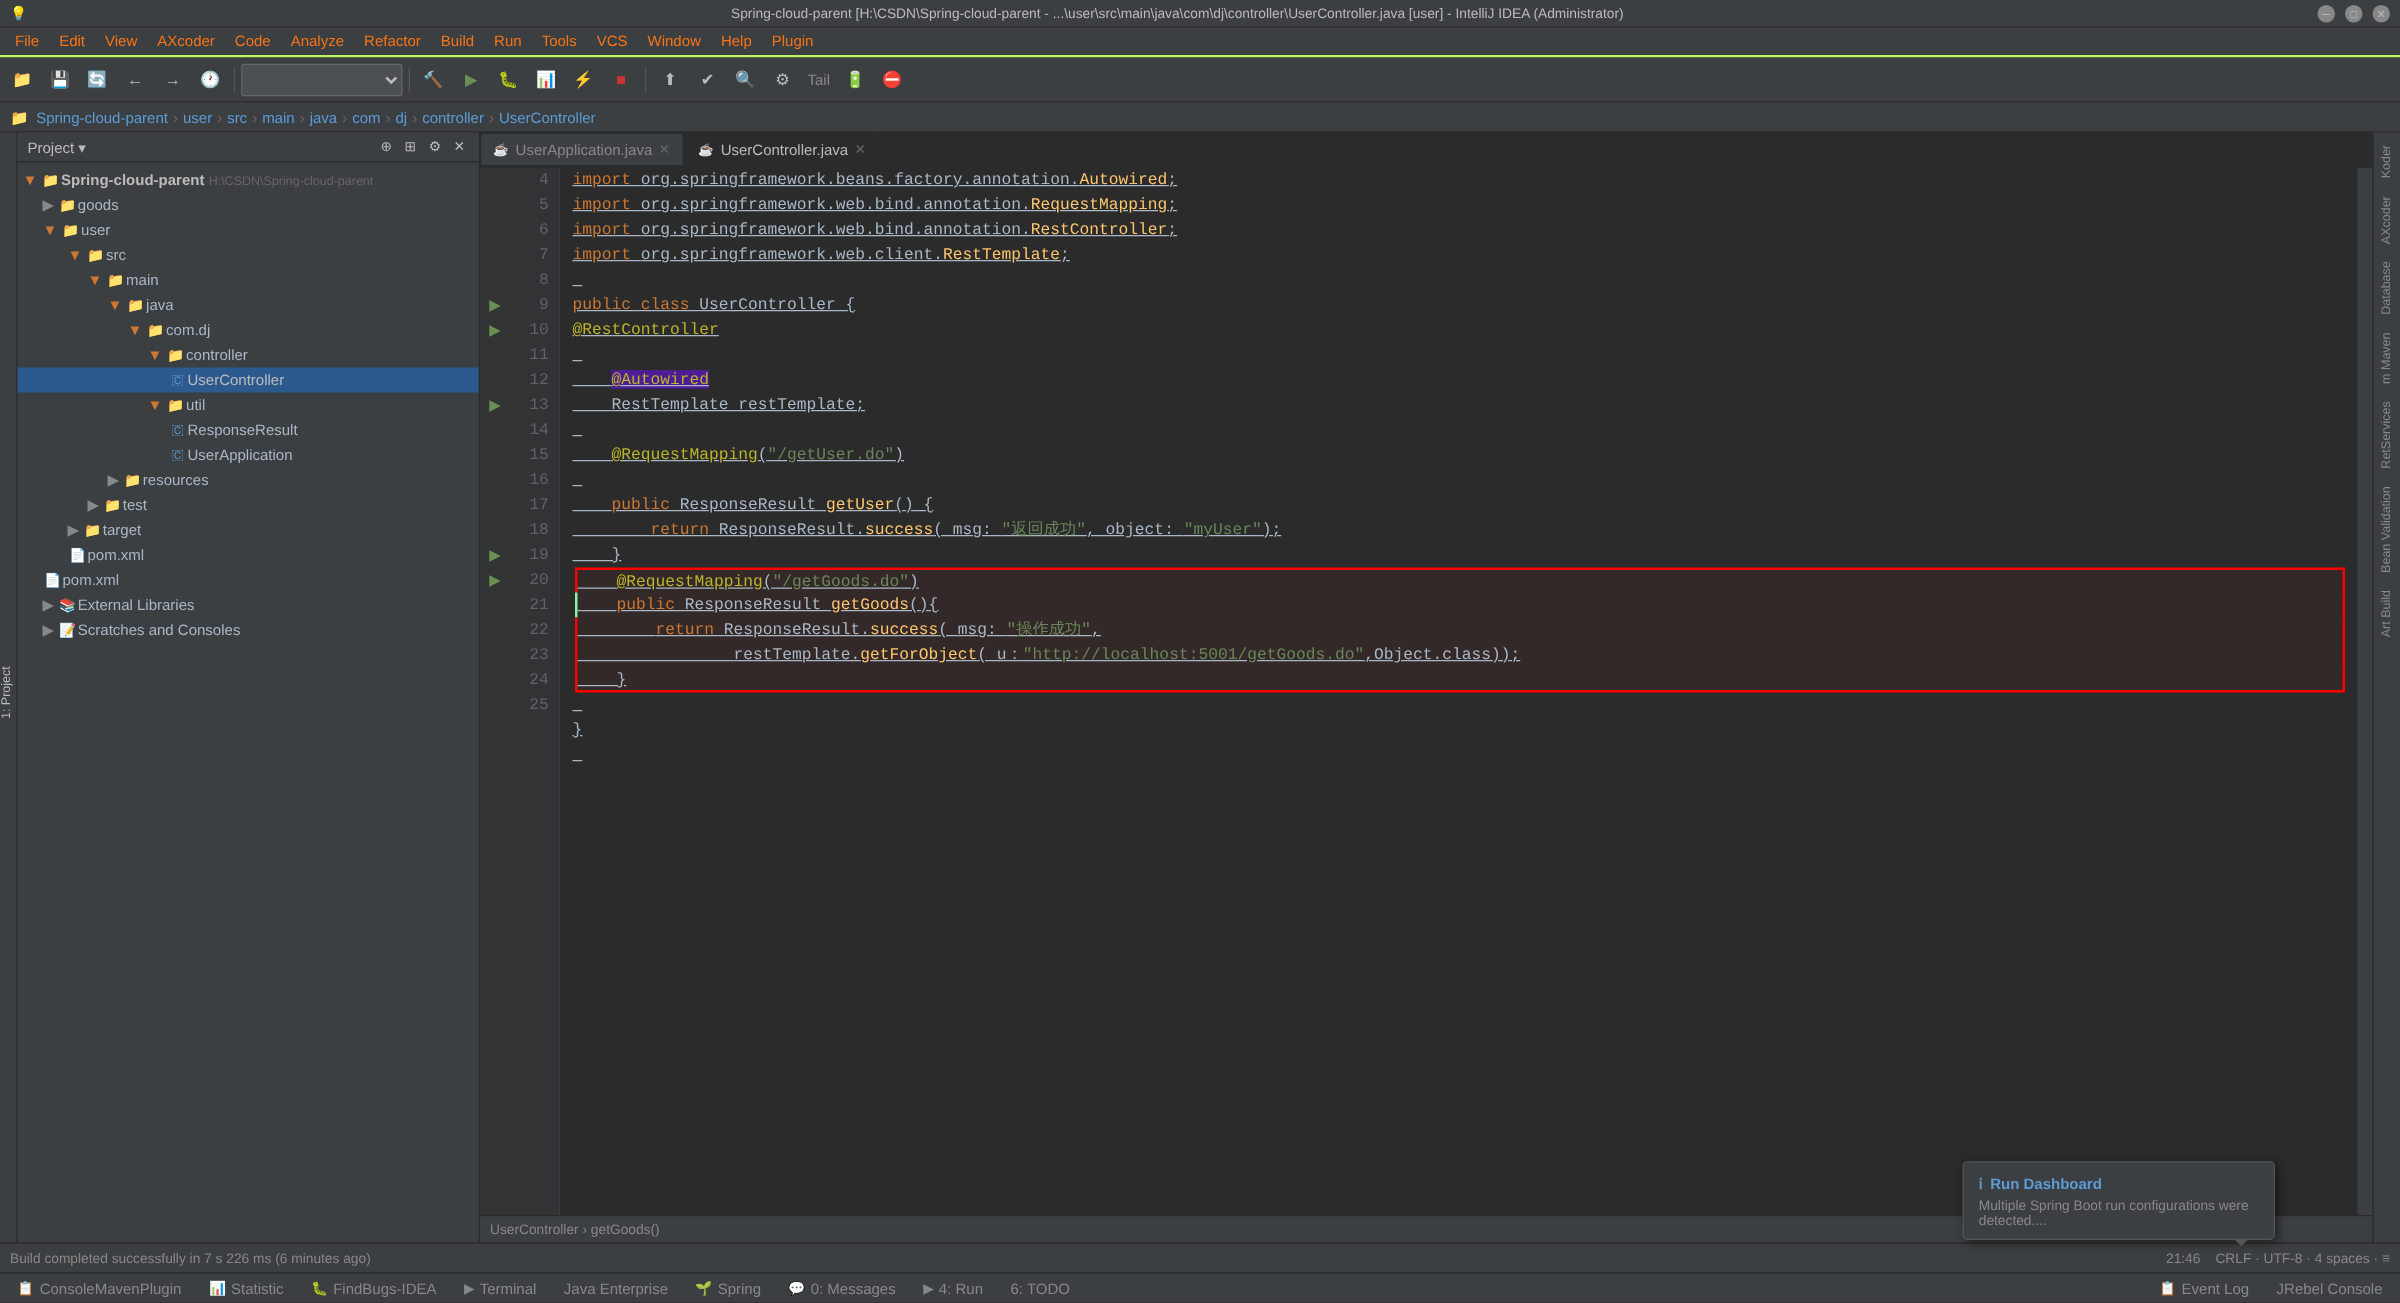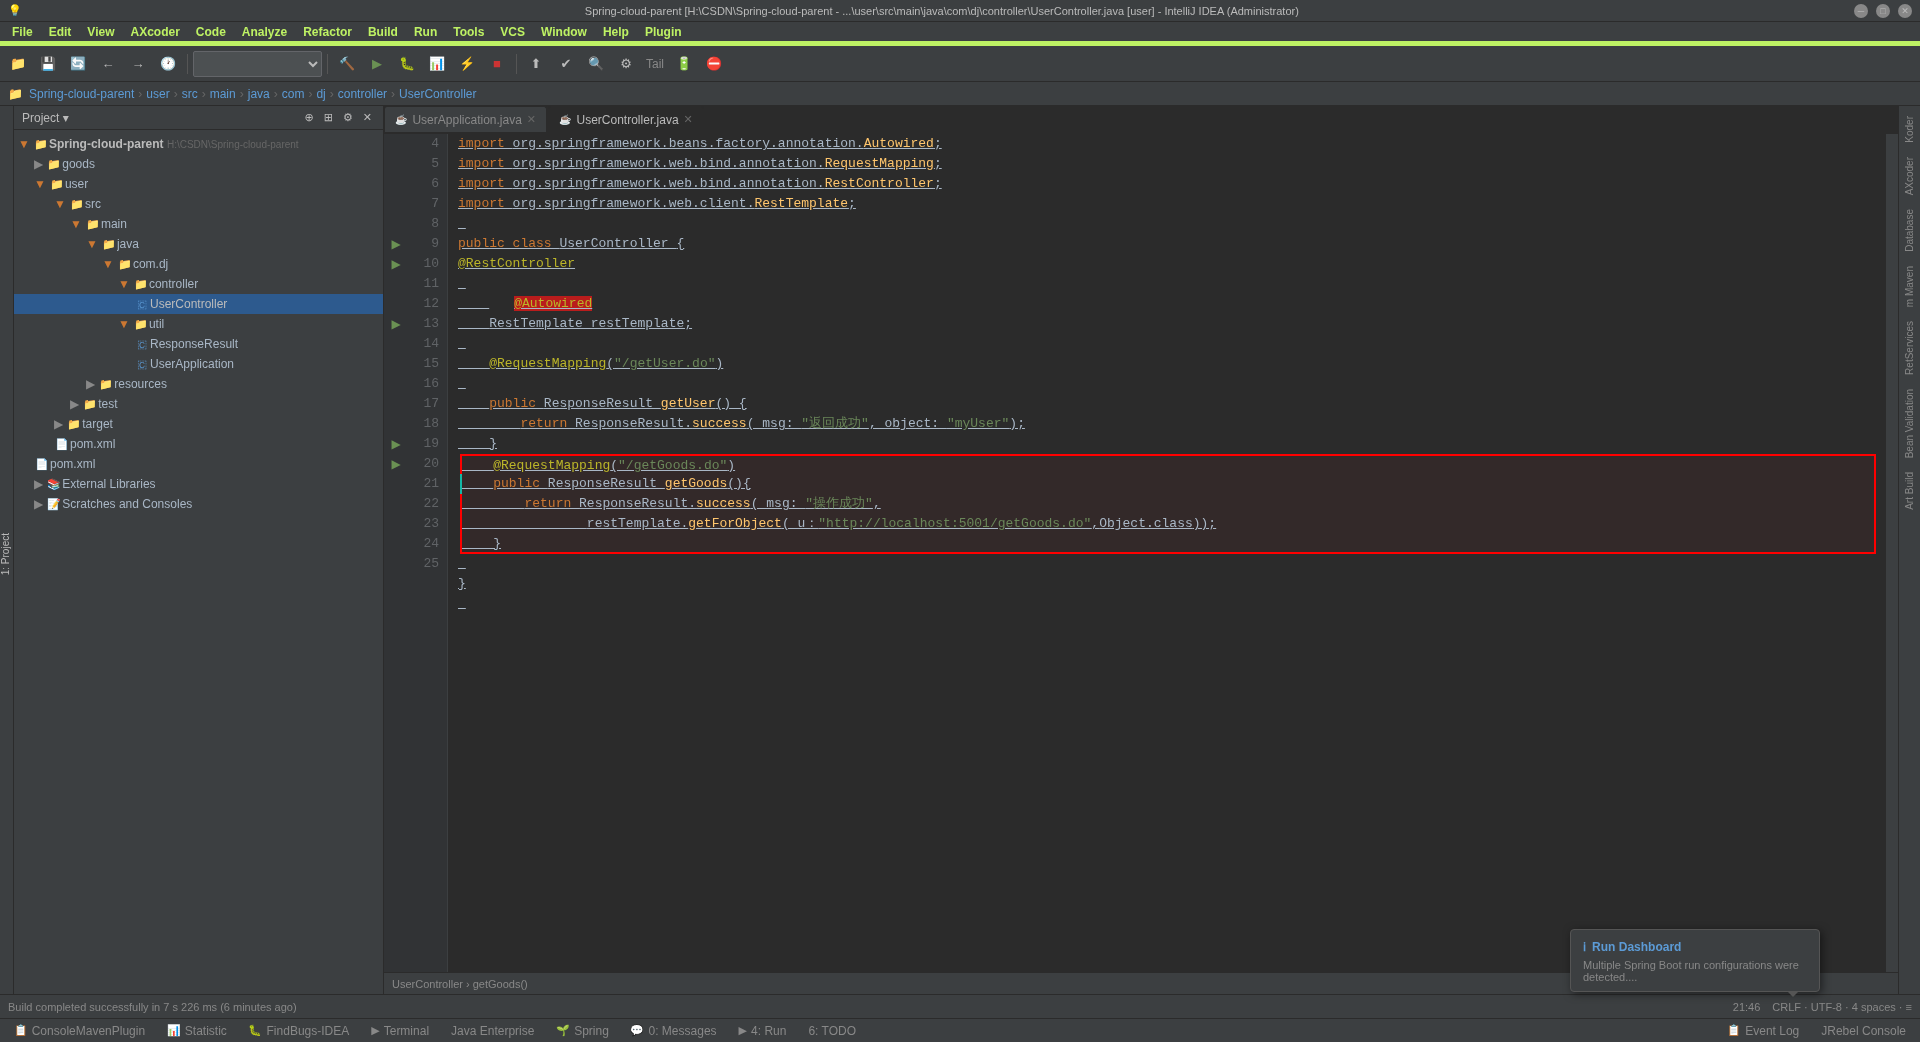--- a/index.html
+++ b/index.html
@@ -13,21 +13,21 @@
     #title-bar .title-text { flex: 1; text-align: center; }
     #title-bar .win-controls { display: flex; gap: 8px; }
     #title-bar .win-btn { width: 14px; height: 14px; border-radius: 50%; display: flex; align-items: center; justify-content: center; font-size: 9px; cursor: pointer; }
     #title-bar .win-minimize { background: #888; }
     #title-bar .win-maximize { background: #888; }
     #title-bar .win-close { background: #888; }
 
     
     #menu-bar {
       height: 24px; background: #3c3f41; display: flex; align-items: center; padding: 0 4px;
-      color: #bef264; font-size: 12px; border-bottom: 5px solid #bef264; font-weight: bold;
+      color: #f97316; font-size: 12px; border-bottom: 2px solid #bef264;
     }
     #menu-bar .menu-item { padding: 2px 8px; cursor: pointer; border-radius: 2px; }
 
     
     #toolbar {
       height: 36px; background: #3c3f41; display: flex; align-items: center; padding: 0 4px;
       border-bottom: 1px solid #2b2b2b; gap: 2px;
     }
     .toolbar-btn {
       height: 28px; min-width: 28px; background: transparent; border: none; color: #bbbbbb;
@@ -87,21 +87,21 @@
     #editor-area { flex: 1; background: #2b2b2b; display: flex; flex-direction: column; overflow: hidden; }
     #code-content { flex: 1; overflow: auto; display: flex; }
     #line-numbers { width: 40px; background: #313335; text-align: right; padding: 0 8px; color: #606366; font-family: 'Courier New', monospace; font-size: 13px; line-height: 20px; border-right: 1px solid #3c3f41; user-select: none; }
     #code-lines { flex: 1; padding: 0 10px; font-family: 'Courier New', monospace; font-size: 13px; line-height: 20px; text-decoration: underline; }
 
     
     .kw { color: #cc7832; }
     .ann { color: #bbb529; }
     .str { color: #6a8759; }
     .method { color: #ffc66d; }
-    .yellow-bg { background-color: #b91c1c; margin-left: 25px; }
+    .yellow-bg { background-color: #4c1d95; }
 
     
     #right-sidebar {
       width: 22px; background: #3c3f41; border-left: 1px solid #2b2b2b;
       display: flex; flex-direction: column; align-items: center; padding-top: 4px; gap: 2px;
     }
     .right-sidebar-btn {
       writing-mode: vertical-rl; transform: rotate(180deg); font-size: 10px; color: #888;
       cursor: pointer; padding: 6px 2px; border-radius: 2px;
     }
@@ -458,21 +458,21 @@
         <div style="height:20px; white-space:pre;"><span>    </span><span class="yellow-bg"><span class="ann">@Autowired</span></span></div>
         <div style="height:20px; white-space:pre;"><span>    </span><span style="color:#a9b7c6;">RestTemplate restTemplate;</span></div>
         <div style="height:20px;">&nbsp;</div>
         <div style="height:20px; white-space:pre;"><span>    </span><span class="ann">@RequestMapping</span><span>(</span><span class="str">"/getUser.do"</span><span>)</span></div>
         <div style="height:20px;">&nbsp;</div>
         <div style="height:20px; white-space:pre;"><span>    </span><span class="kw">public </span><span style="color:#a9b7c6;">ResponseResult </span><span class="method">getUser</span><span>() {</span></div>
         <div style="height:20px; white-space:pre;"><span>        </span><span class="kw">return </span><span style="color:#a9b7c6;">ResponseResult.</span><span class="method">success</span><span>( msg: </span><span class="str">"返回成功"</span><span>, object: </span><span class="str">"myUser"</span><span>);</span></div>
         <div style="height:20px; white-space:pre;"><span>    }</span></div>
 
         <div style="height:20px; white-space:pre; border: 2px solid #ff0000; border-bottom: none; background: rgba(255,0,0,0.04); margin-left:2px;">    <span class="ann">@RequestMapping</span><span>(</span><span class="str">"/getGoods.do"</span><span>)</span></div>
-        <div style="height:20px; white-space:pre; border-left: 2px solid #14b8a6; border-right: 2px solid #ff0000; background: rgba(255,0,0,0.04); margin-left:2px;">    <span class="kw">public </span><span style="color:#a9b7c6;">ResponseResult </span><span class="method">getGoods</span><span>(){</span></div>
+        <div style="height:20px; white-space:pre; border-left: 2px solid #86efac; border-right: 2px solid #ff0000; background: rgba(255,0,0,0.04); margin-left:2px;">    <span class="kw">public </span><span style="color:#a9b7c6;">ResponseResult </span><span class="method">getGoods</span><span>(){</span></div>
         <div style="height:20px; white-space:pre; border-left: 2px solid #ff0000; border-right: 2px solid #ff0000; background: rgba(255,0,0,0.04); margin-left:2px;">        <span class="kw">return </span><span style="color:#a9b7c6;">ResponseResult.</span><span class="method">success</span><span>( msg: </span><span class="str">"操作成功"</span><span>,</span></div>
         <div style="height:20px; white-space:pre; border-left: 2px solid #ff0000; border-right: 2px solid #ff0000; background: rgba(255,0,0,0.04); margin-left:2px;">                <span style="color:#a9b7c6;">restTemplate.</span><span class="method">getForObject</span><span>( u：</span><span class="str">"http://localhost:5001/getGoods.do"</span><span>,</span><span style="color:#a9b7c6;">Object.class</span><span>));</span></div>
         <div style="height:20px; white-space:pre; border: 2px solid #ff0000; border-top: none; background: rgba(255,0,0,0.04); margin-left:2px;">    }</div>
         <div style="height:20px;">&nbsp;</div>
         <div style="height:20px; white-space:pre;"><span>}</span></div>
         <div style="height:20px;">&nbsp;</div>
       </div>
 
       <div class="scrollbar-area" style="background:#3c3f41;"></div>
     </div>

